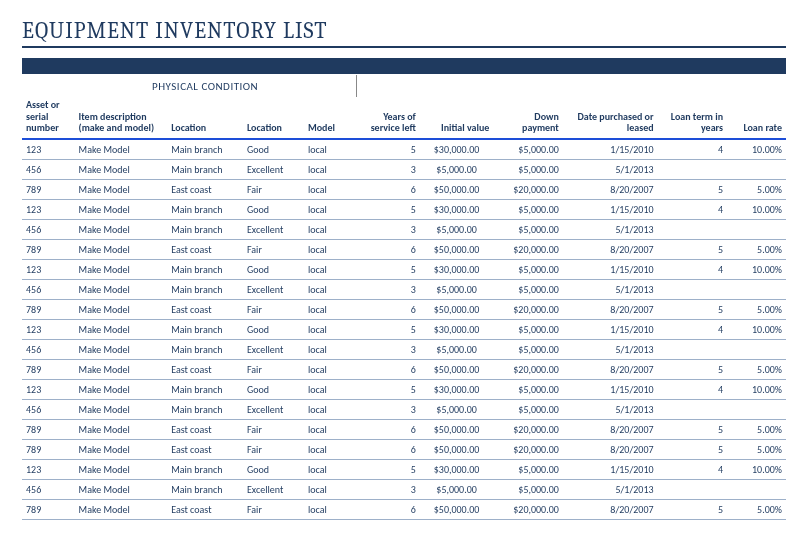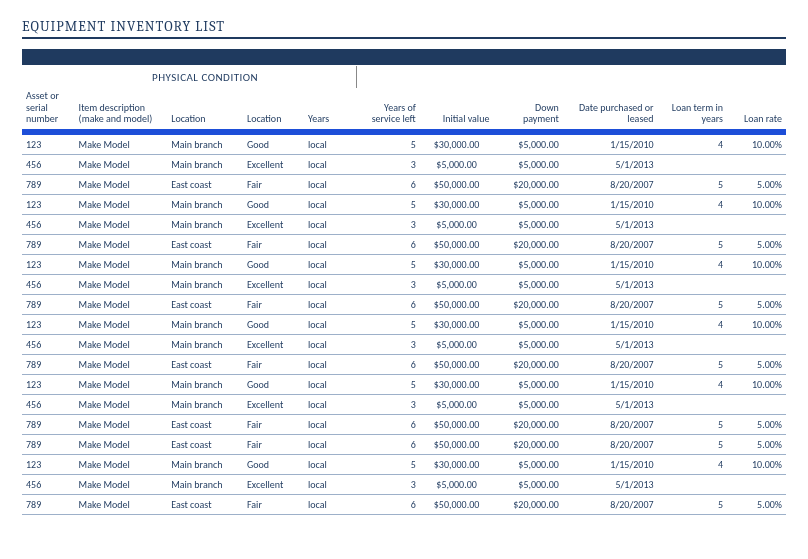--- a/index.html
+++ b/index.html
@@ -8,21 +8,21 @@
     background: #ffffff;
     font-family: "Calibri", "Segoe UI", Arial, sans-serif;
     font-size: 10px;
     color: #333;
     width: 808px;
     height: 559px;
     padding: 18px 22px;
   }
   .title {
     font-family: "Cambria", Georgia, serif;
-    font-size: 14px;
+    font-size: 22px;
     letter-spacing: 1px;
     color: #1f3a5f;
     border-bottom: 2px solid #1f3a5f;
     padding-bottom: 2px;
     margin-bottom: 10px;
   }
   .banner {
     background: #1f3a5f;
     height: 16px;
     width: 100%;
@@ -39,26 +39,26 @@
     margin-left: 130px;
     letter-spacing: 0.5px;
   }
   table {
     border-collapse: collapse;
     width: 100%;
     table-layout: fixed;
   }
   thead th {
     color: #1f3a5f;
-    font-weight: normal;
+    font-weight: bold;
     font-size: 10px;
     text-align: left;
     vertical-align: bottom;
     padding: 2px 4px 4px 4px;
-    border-bottom: 6px solid #1d4ed8;
+    border-bottom: 2px solid #1d4ed8;
     line-height: 1.15;
   }
   tbody td {
     padding: 3px 4px;
     border-bottom: 1px solid #9db0c9;
     color: #1f3a5f;
     font-size: 10px;
     white-space: nowrap;
     overflow: hidden;
   }
@@ -109,21 +109,21 @@
     <col class="col-date">
       <col class="col-term">
       <col class="col-rate">
   </colgroup>
   <thead>
     <tr>
       <th class="col-asset">Asset or serial number</th>
       <th class="col-desc">Item description (make and model)</th>
       <th class="col-loc">Location</th>
       <th class="col-cond">Location</th>
-      <th class="col-vendor vline">Years</th>
+      <th class="col-vendor vline">Model</th>
       <th class="col-years">Years of service left</th>
       <th class="col-initval">Initial value</th>
       <th class="col-down">Down payment</th>
       <th class="col-date">Date purchased or leased</th>
       <th class="col-term">Loan term in years</th>
       <th class="col-rate">Loan rate</th>
     </tr>
   </thead>
   <tbody id="tbody">
       <tr>

